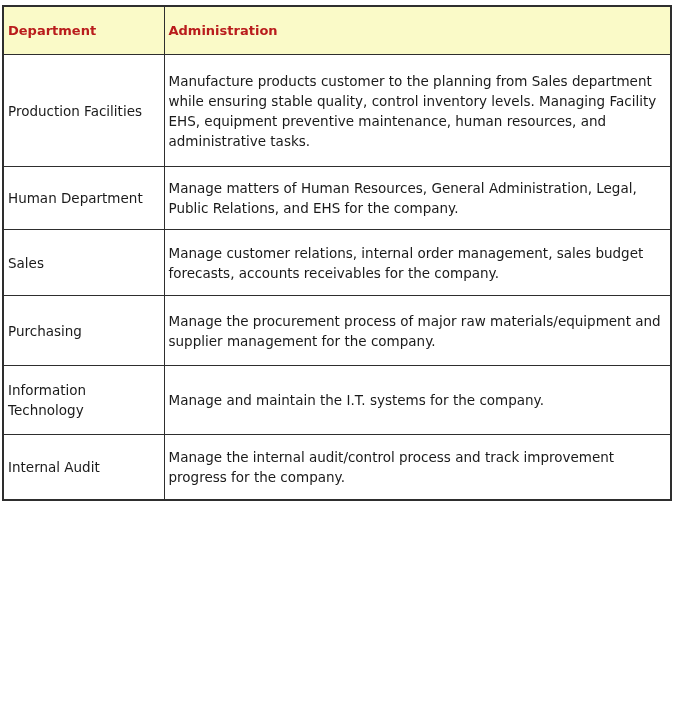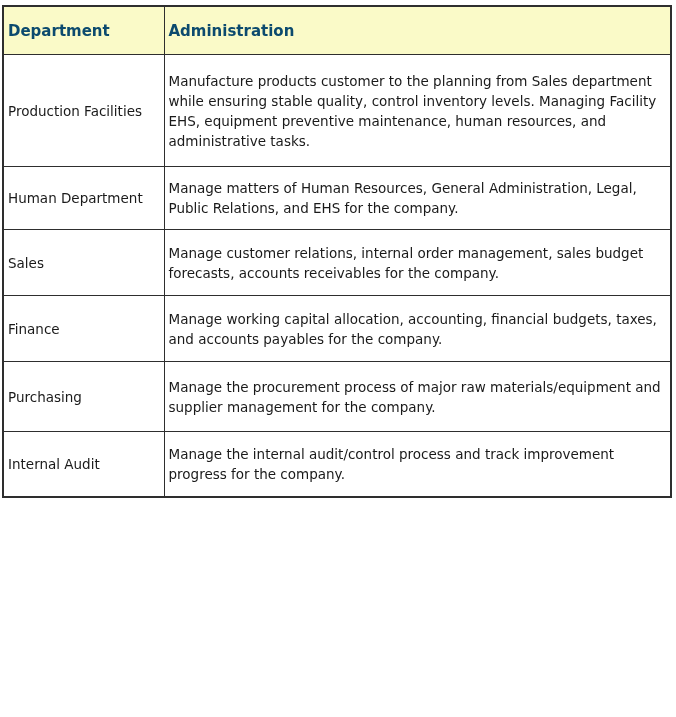--- a/index.html
+++ b/index.html
@@ -33,23 +33,23 @@
     text-align: left;
     padding: 3px 5px 3px 4px;
     font-size: 13.5px;
     line-height: 20px;
     color: #1a1a1a;
     overflow: hidden;
     word-wrap: break-word;
   }
   table.dept-table thead th {
     background: #fafac8;
-    color: #0c4a6e;
+    color: #b91c1c;
     font-weight: bold;
-    font-size: 15px;
+    font-size: 13px;
     height: 41px;
     vertical-align: middle;
   }
   tr.r-ceo       td { height: 59px; }
   tr.r-prod      td { height: 105px; }
   tr.r-hr        td { height: 56px; }
   tr.r-rnd       td { height: 82px; }
   tr.r-sales     td { height: 59px; }
   tr.r-finance   td { height: 59px; }
   tr.r-purch     td { height: 63px; }
@@ -77,27 +77,27 @@
         <td>Manufacture products customer to the planning from Sales department while ensuring stable quality, control inventory levels.  Managing Facility EHS, equipment preventive maintenance, human resources, and administrative tasks.</td>
       </tr>
       <tr class="r-hr">
         <td>Human Department</td>
         <td>Manage matters of Human Resources, General Administration, Legal, Public Relations, and EHS for the company.</td>
       </tr>
       <tr class="r-sales">
         <td>Sales</td>
         <td>Manage customer relations, internal order management, sales budget forecasts, accounts receivables for the company.</td>
       </tr>
-      <tr class="r-finance">
-        <td>Finance</td>
-        <td>Manage working capital allocation, accounting, financial budgets, taxes, and accounts payables for the company.</td>
-      </tr>
       <tr class="r-purch">
         <td>Purchasing</td>
         <td>Manage the procurement process of major raw materials/equipment and supplier management for the company.</td>
+      </tr>
+      <tr class="r-it">
+        <td>Information Technology</td>
+        <td>Manage and maintain the I.T. systems for the company.</td>
       </tr>
       <tr class="r-audit">
         <td>Internal Audit</td>
         <td>Manage the internal audit/control process and track improvement progress for the company.</td>
       </tr>
     </tbody>
   </table>
 </div>
 
 </body></html>

